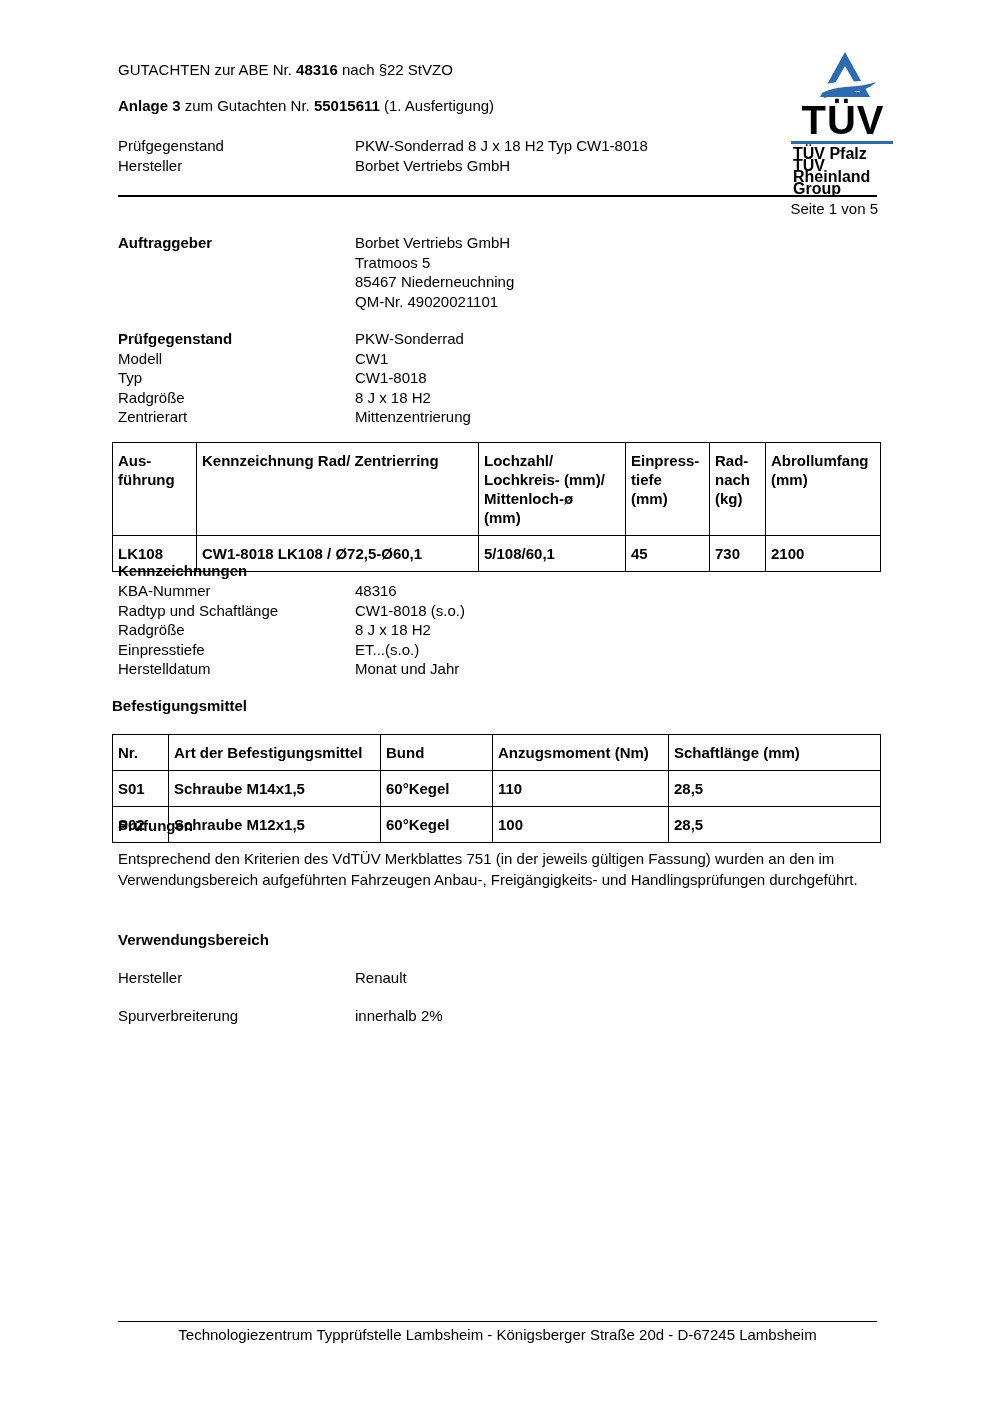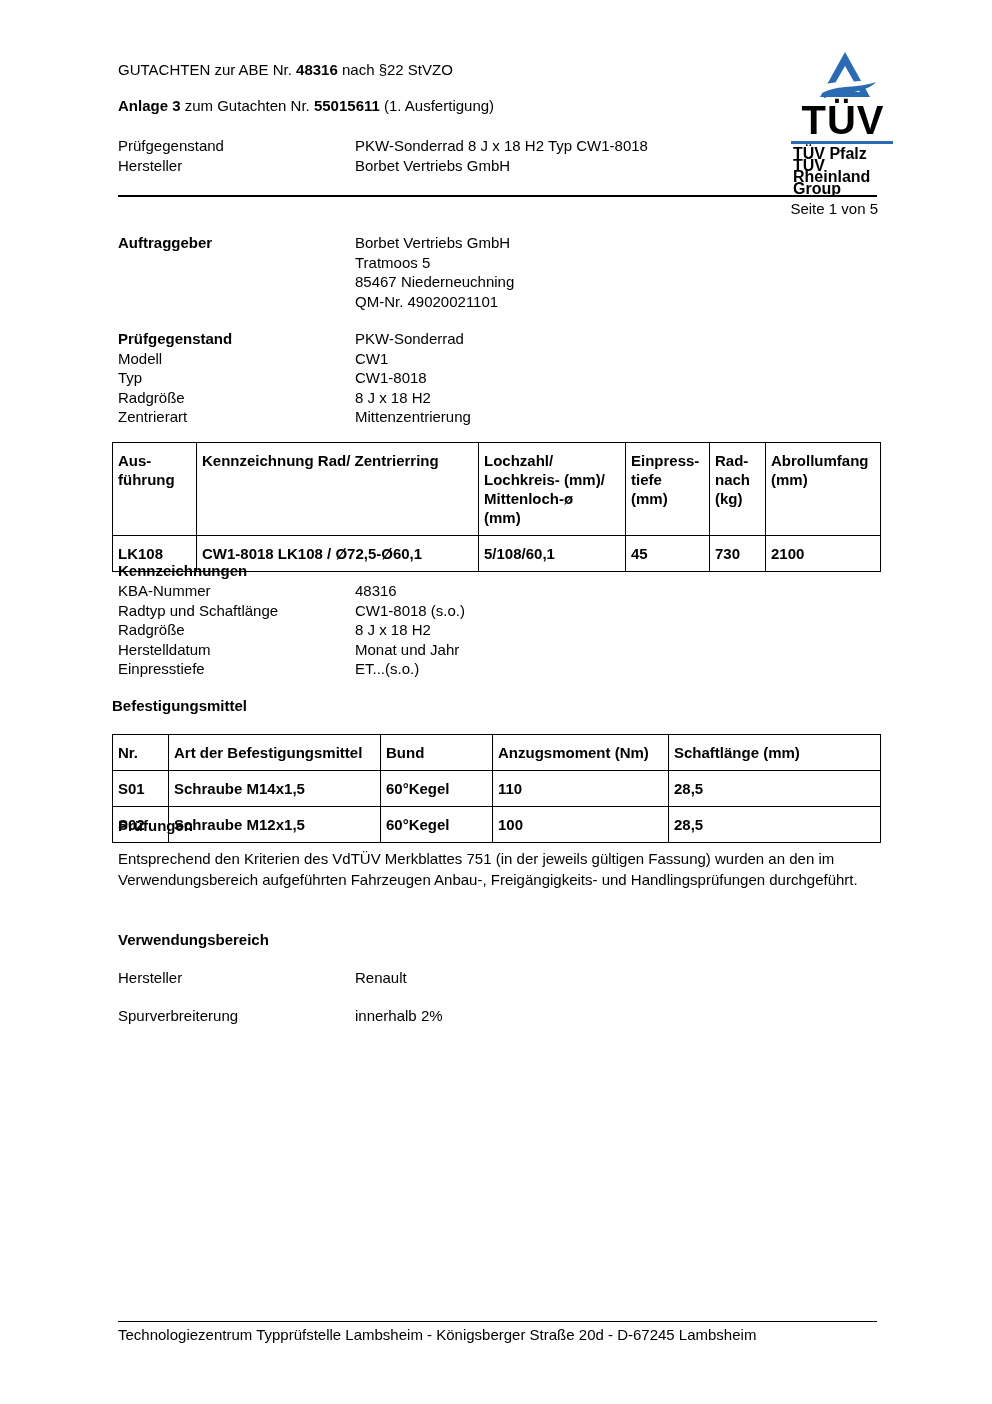--- a/index.html
+++ b/index.html
@@ -55,21 +55,21 @@
   .kennz-block { left:118px; top:581px; }
   .befest-heading { left:112px; top:696px; }
   .pruef-heading { left:118px; top:816px; }
   .pruef-paragraph { left:118px; top:849px; width:764px; line-height:20.5px; }
   .verw-heading { left:118px; top:930px; }
   .verw-row-1 { left:118px; top:968px; }
   .verw-row-2 { left:118px; top:1006px; }
 
   .footer {
     left:118px; top:1321px; width:759px;
-    border-top:1.5px solid #000; padding-top:3px; line-height:19px;
+    border-top:1.5px solid #000; padding-top:3px; line-height:19px;text-align:center;
   }
 </style>
 </head>
 <body>
 
 <div class="page">
 
   <div class="abs doc-title">
     <span>GUTACHTEN zur ABE Nr. </span><b>48316</b><span> nach §22 StVZO</span>
   </div>
@@ -174,24 +174,24 @@
     <div class="kv-row">
       <span class="kv-label">KBA-Nummer</span><span class="kv-value">48316</span>
     </div>
     <div class="kv-row">
       <span class="kv-label">Radtyp und Schaftlänge</span><span class="kv-value">CW1-8018 (s.o.)</span>
     </div>
     <div class="kv-row">
       <span class="kv-label">Radgröße</span><span class="kv-value">8 J x 18 H2</span>
     </div>
     <div class="kv-row">
+      <span class="kv-label">Einpresstiefe</span><span class="kv-value">ET...(s.o.)</span>
+    </div>
+    <div class="kv-row">
       <span class="kv-label">Herstelldatum</span><span class="kv-value">Monat und Jahr</span>
-    </div>
-    <div class="kv-row">
-      <span class="kv-label">Einpresstiefe</span><span class="kv-value">ET...(s.o.)</span>
     </div>
   </div>
 
   <div class="abs befest-heading section-heading">Befestigungsmittel</div>
   <table class="abs fast-table">
     <colgroup>
       <col style="width:56px">
         <col style="width:212px">
         <col style="width:112px">
       <col style="width:176px">

